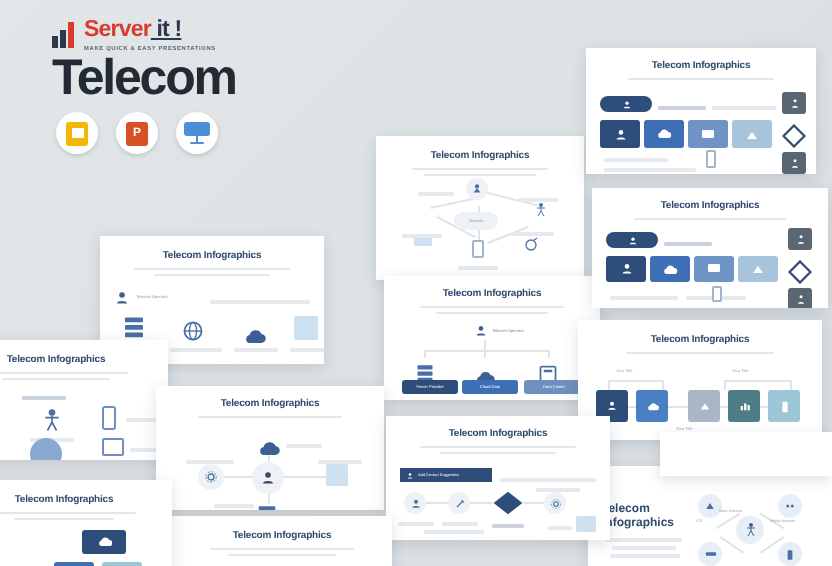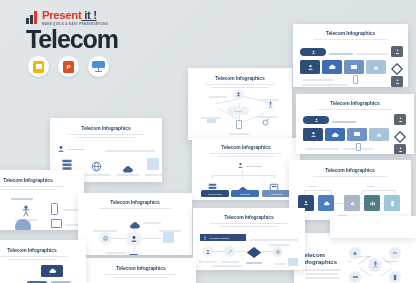--- a/index.html
+++ b/index.html
@@ -167,21 +167,21 @@
 <body>
 
 <div class="brand">
   <div class="brand-logo-row">
     <div class="logo-mark">
       <span class="bar b1"></span>
         <span class="bar b2"></span>
         <span class="bar b3"></span>
     </div>
     <div class="brand-words">
-      <div class="brand-title"><span>Present</span><span class="dark"> it !</span></div>
+      <div class="brand-title"><span>Server</span><span class="dark"> it !</span></div>
       <div class="brand-tagline">MAKE QUICK &amp; EASY PRESENTATIONS</div>
     </div>
   </div>
   <div class="brand-main">Telecom</div>
 </div>
 
 <div class="formats">
   <div class="fmt fmt-slides">
     <span class="fmt-glyph"></span>
   </div>

